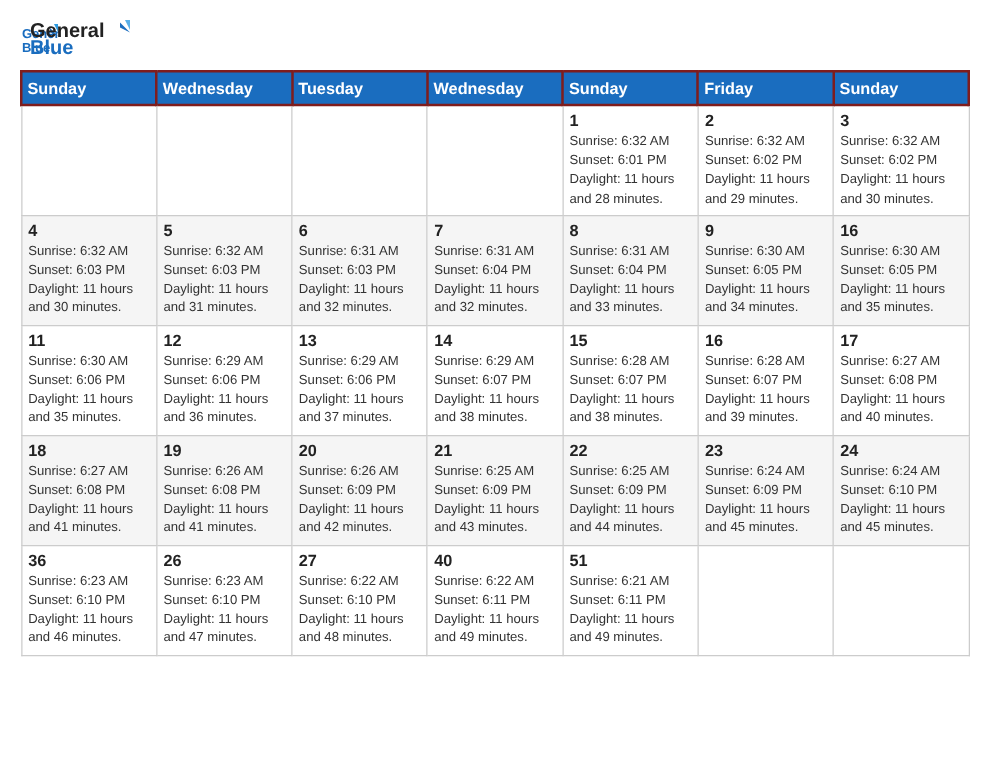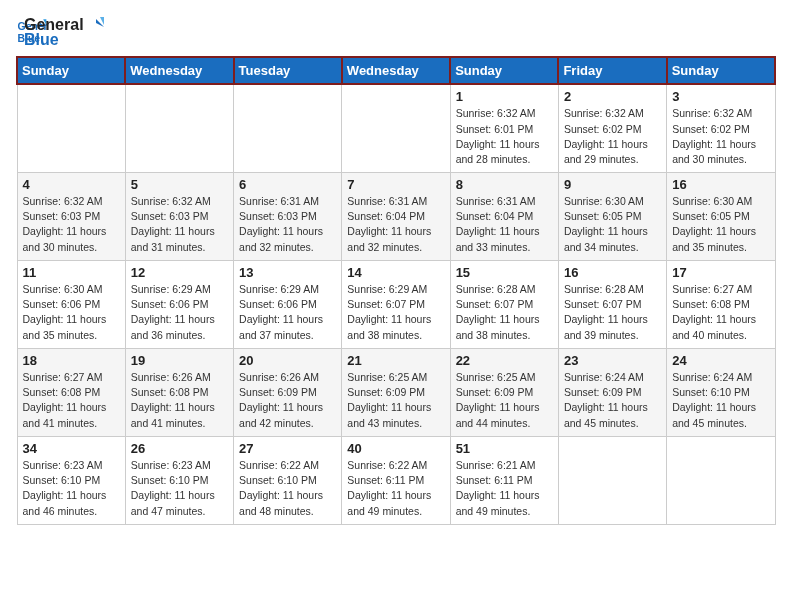--- a/index.html
+++ b/index.html
@@ -221,21 +221,21 @@
           <span class="day-num">23</span>
           <div class="day-info">Sunrise: 6:24 AM<br>Sunset: 6:09 PM<br>Daylight: 11 hours<br>and 45 minutes.</div>
         </td>
         <td>
           <span class="day-num">24</span>
           <div class="day-info">Sunrise: 6:24 AM<br>Sunset: 6:10 PM<br>Daylight: 11 hours<br>and 45 minutes.</div>
         </td>
       </tr>
       <tr>
         <td>
-          <span class="day-num">34</span>
+          <span class="day-num">36</span>
           <div class="day-info">Sunrise: 6:23 AM<br>Sunset: 6:10 PM<br>Daylight: 11 hours<br>and 46 minutes.</div>
         </td>
         <td>
           <span class="day-num">26</span>
           <div class="day-info">Sunrise: 6:23 AM<br>Sunset: 6:10 PM<br>Daylight: 11 hours<br>and 47 minutes.</div>
         </td>
         <td>
           <span class="day-num">27</span>
           <div class="day-info">Sunrise: 6:22 AM<br>Sunset: 6:10 PM<br>Daylight: 11 hours<br>and 48 minutes.</div>
         </td>

